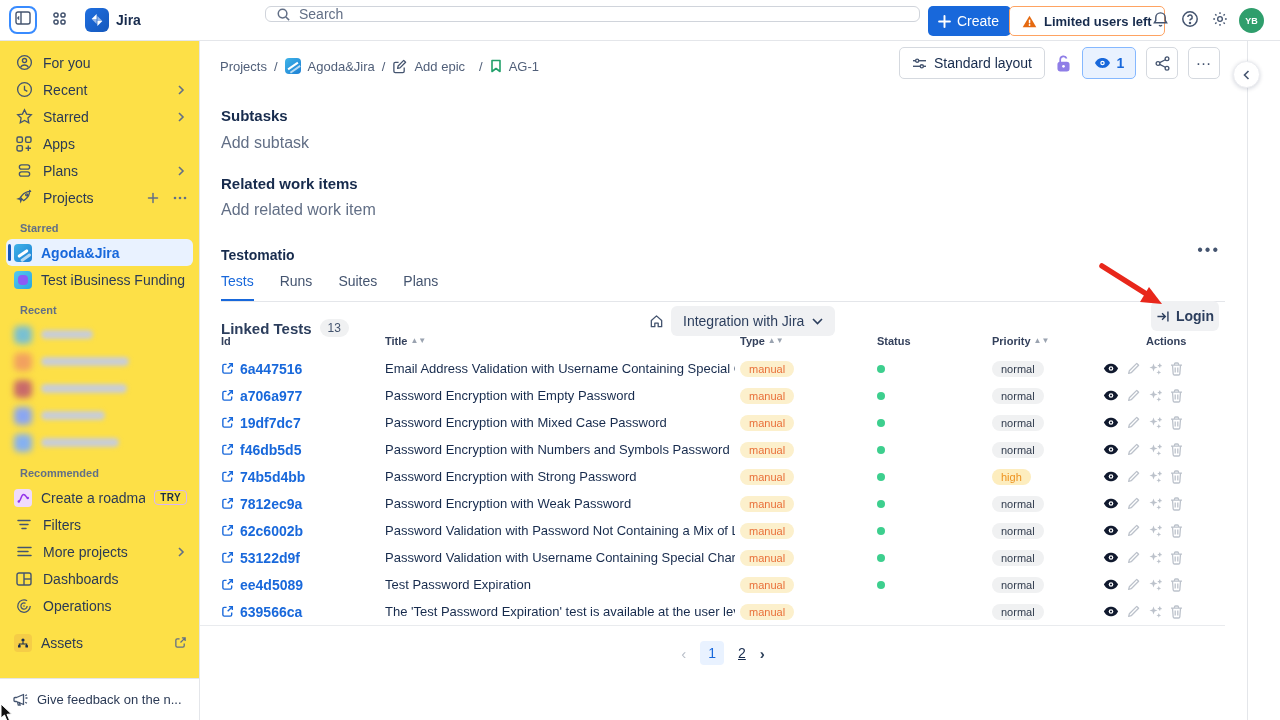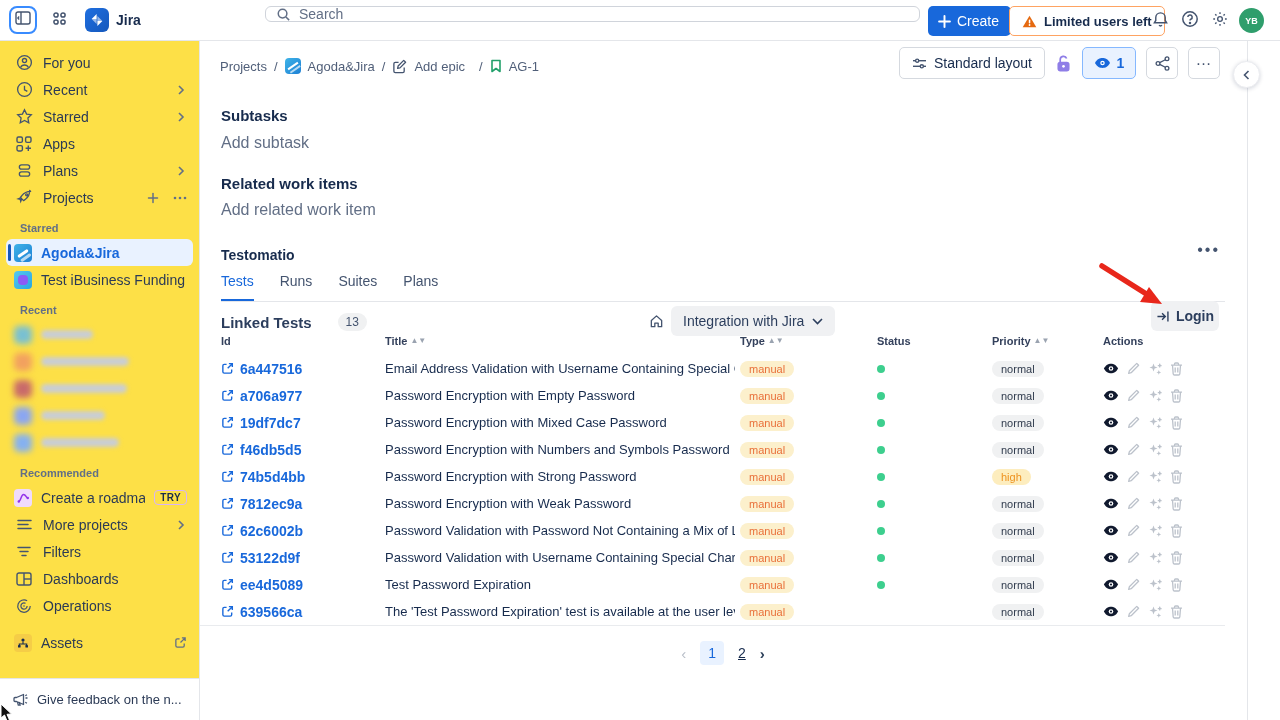--- a/index.html
+++ b/index.html
@@ -65,21 +65,21 @@
 
   .sec-title { position:absolute; left:21px; font-size:15px; font-weight:700; color:#172b4d; }
   .sec-hint { position:absolute; left:21px; font-size:16px; color:#626f86; }
 
   #tabs-row { position:absolute; top:232px; left:21px; width:1004px; height:29px; border-bottom:1px solid #e4e6ea; display:flex; gap:26px; }
   .tab { font-size:14px; color:#44546f; padding-bottom:9px; font-weight:500; }
   .tab.active { color:#1868db; border-bottom:2px solid #1868db; }
   #testomatio-more { position:absolute; top:200px; right:60px; font-size:16px; letter-spacing:2px; color:#44546f; }
 
   #login-btn { position:absolute; top:260px; left:951px; width:68px; height:30px; background:#f0f1f3; border:none; border-radius:6px; display:flex; align-items:center; justify-content:center; gap:6px; color:#2c3e5d; font-size:14px; font-weight:600; font-family:inherit; }
-  #linked-row { position:absolute; top:266px; left:21px; height:30px; display:flex; align-items:center; gap:26px; }
+  #linked-row { position:absolute; top:266px; left:21px; height:30px; display:flex; align-items:flex-end; gap:8px; }
   #linked-title { font-size:15px; font-weight:600; color:#2c3e5d; }
   #linked-count { background:#f0f1f2; border-radius:10px; padding:2px 8px; font-size:12px; color:#44546f; }
   #home-btn { position:absolute; top:266px; left:443px; width:26px; height:28px; display:flex; align-items:center; justify-content:center; color:#44546f; }
   #integration-btn { position:absolute; top:265px; left:471px; height:30px; padding:0 12px; background:#f0f1f3; border:none; border-radius:6px; display:flex; align-items:center; gap:8px; color:#2c3e5d; font-size:14px; font-weight:500; font-family:inherit; }
 
   #table-header { position:absolute; top:294px; left:0; width:1025px; height:18px; font-size:11px; font-weight:700; color:#34415c; }
   .th { position:absolute; display:flex; align-items:center; gap:3px;justify-content:center; }
   .sort { color:#9aa3b0; font-size:8px; line-height:1; display:inline-flex; flex-direction:column; }
   #table-body { position:absolute; top:314px; left:0; width:1025px; border-bottom:1px solid #e9ebee; }
   .trow { position:relative; height:27px; }
@@ -326,43 +326,43 @@
           <path d="M1.5 8.5 C4 8.5 4 1.5 6.5 1.5 C9 1.5 9 5 10.8 5"></path>
           <circle cx="1.8" cy="8.5" r="1.2" fill="#9333ea" stroke="none"></circle>
           <circle cx="10.8" cy="5" r="1.2" fill="#9333ea" stroke="none"></circle>
         </svg>
       </span>
     <span class="lbl">Create a roadmap</span>
     <span class="try-badge">TRY</span>
   </div>
   <div class="sb-item">
     <span class="ic">
+        <svg width="14" height="11" viewBox="0 0 14 11" stroke="#44546f" stroke-width="1.5" stroke-linecap="round">
+          <line x1="1" y1="1.5" x2="13" y2="1.5"></line>
+          <line x1="3" y1="5.5" x2="11" y2="5.5"></line>
+          <line x1="5" y1="9.5" x2="9" y2="9.5"></line>
+        </svg>
+      </span>
+    <span class="lbl">Filters</span>
+  </div>
+
+  <div class="sb-item">
+    <span class="ic">
         <svg width="15" height="11" viewBox="0 0 15 11" stroke="#44546f" stroke-width="1.5" stroke-linecap="round">
           <line x1="1" y1="1.5" x2="14" y2="1.5"></line>
           <line x1="1" y1="5.5" x2="11" y2="5.5"></line>
           <line x1="1" y1="9.5" x2="14" y2="9.5"></line>
         </svg>
       </span>
     <span class="lbl">More projects</span>
     <span class="chev">
         <svg width="12" height="12" viewBox="0 0 12 12" fill="none" stroke="#626f86" stroke-width="1.6">
           <path d="M4 2 l4 4 -4 4"></path>
         </svg>
       </span>
-  </div>
-
-  <div class="sb-item">
-    <span class="ic">
-        <svg width="14" height="11" viewBox="0 0 14 11" stroke="#44546f" stroke-width="1.5" stroke-linecap="round">
-          <line x1="1" y1="1.5" x2="13" y2="1.5"></line>
-          <line x1="3" y1="5.5" x2="11" y2="5.5"></line>
-          <line x1="5" y1="9.5" x2="9" y2="9.5"></line>
-        </svg>
-      </span>
-    <span class="lbl">Filters</span>
   </div>
   <div class="sb-item">
     <span class="ic">
         <svg width="16" height="14" viewBox="0 0 16 14" fill="none" stroke="#44546f" stroke-width="1.4">
           <rect x="1" y="1" width="14" height="12" rx="2"></rect>
           <line x1="8" y1="1" x2="8" y2="13"></line>
           <line x1="8" y1="7" x2="15" y2="7"></line>
         </svg>
       </span>
     <span class="lbl">Dashboards</span>
@@ -541,21 +541,21 @@
         <span>Type</span>
         <span class="sort">▲▼</span>
       </span>
     <span class="th" style="left:677px">
         <span>Status</span>
       </span>
     <span class="th" style="left:792px">
         <span>Priority</span>
         <span class="sort">▲▼</span>
       </span>
-    <span class="th" style="left:903px">
+    <span class="th" style="left:946px">
         <span>Actions</span>
       </span>
   </div>
   <div id="table-body">
       <div class="trow">
         <span class="cell c-id">
           <span style="display:flex">
             <svg width="13" height="13" viewBox="0 0 14 14" fill="none" stroke="#1868db" stroke-width="1.5">
               <path d="M6 2.5 H3.5 A1.5 1.5 0 0 0 2 4 v6.5 A1.5 1.5 0 0 0 3.5 12 H10 A1.5 1.5 0 0 0 11.5 10.5 V8"></path>
               <path d="M8.5 1.8 H12.2 V5.5 M12.2 1.8 L7.2 6.8"></path>

